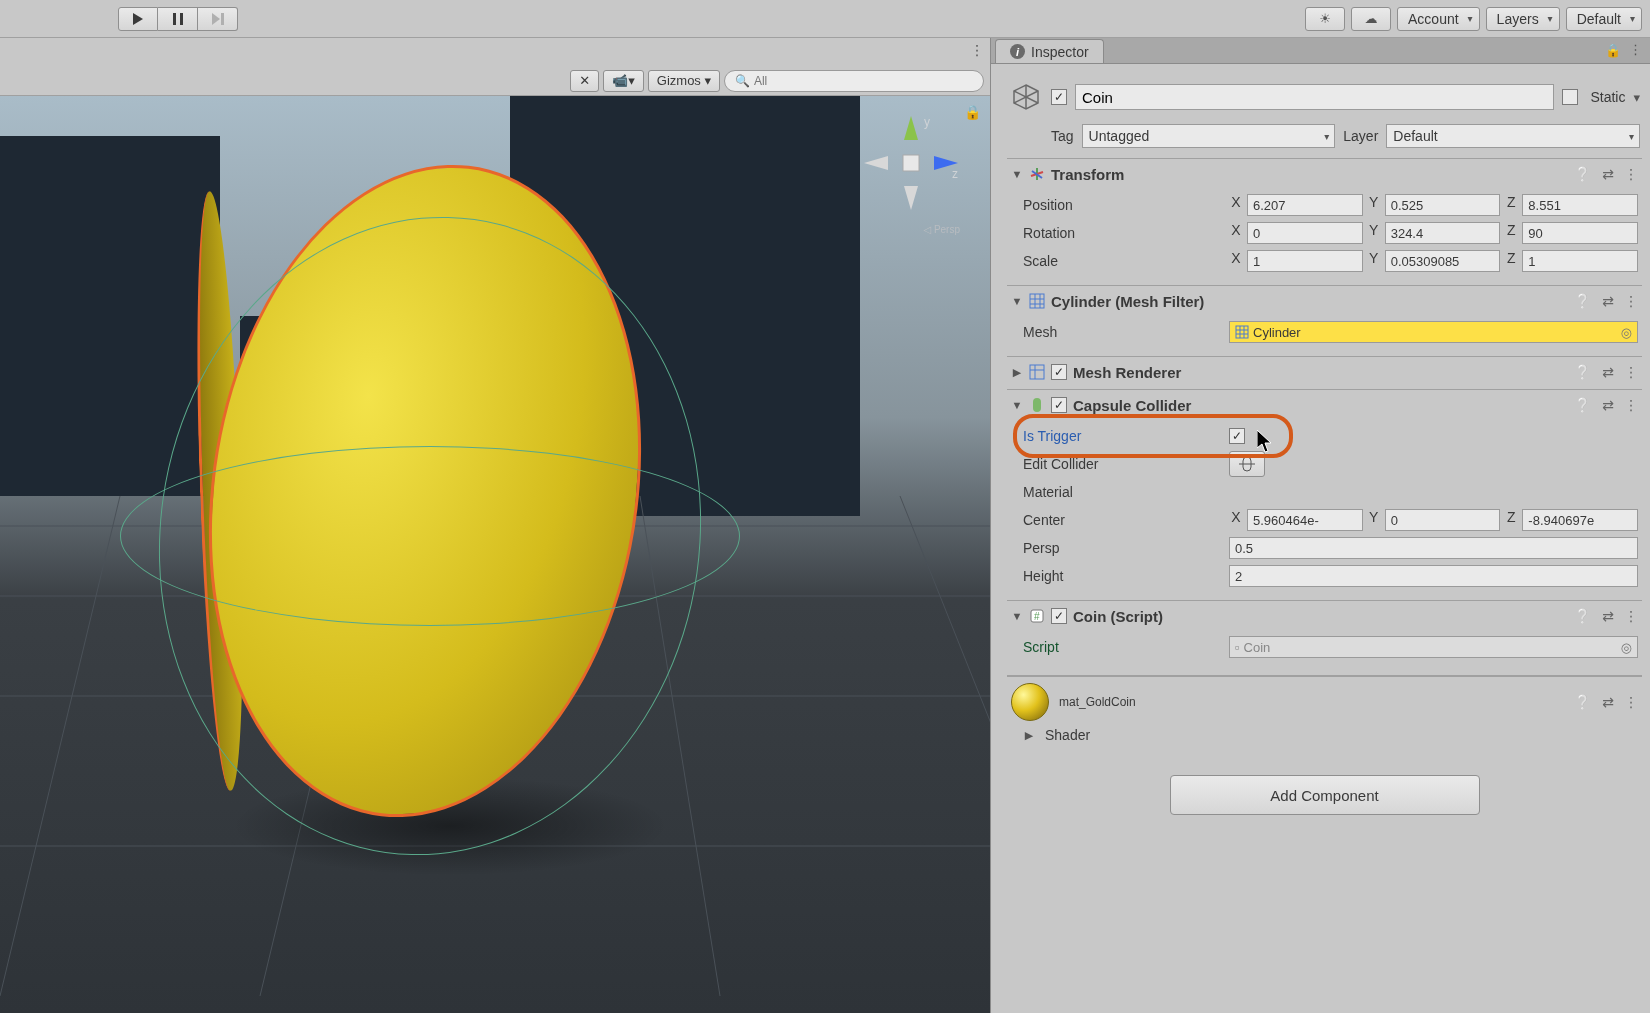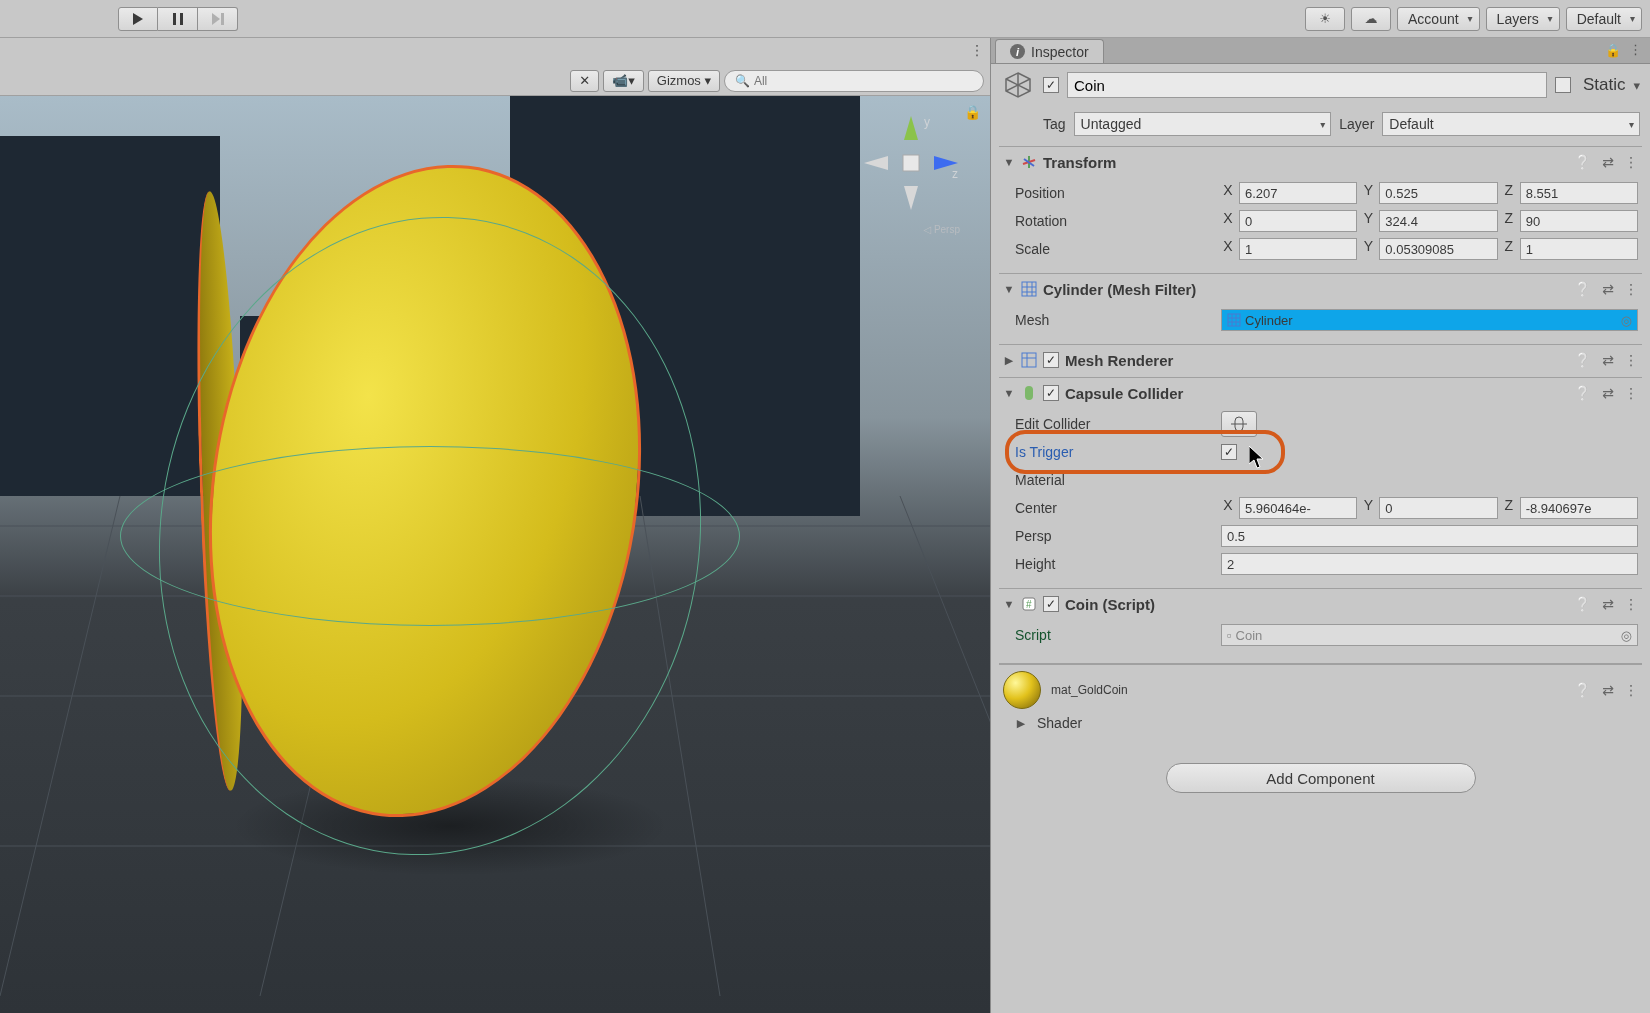--- a/index.html
+++ b/index.html
@@ -38,60 +38,60 @@
 .wire-ellipse { position:absolute; border:1px solid #5aa88a; border-radius:50%; }
 .we1 { left:120px; top:350px; width:620px; height:180px; }
 .we2 { left:160px; top:120px; width:540px; height:640px; transform:rotate(8deg); }
 .shadow { position:absolute; left:230px; top:680px; width:440px; height:100px; background: radial-gradient(ellipse, rgba(0,0,0,0.45), transparent 70%); border-radius:50%; }
 .bg-block { position:absolute; background:#1e2833; }
 
 
 .inspector { width: 660px; background:#c8c8c8; border-left:1px solid #8a8a8a; display:flex; flex-direction:column; overflow-y:auto; }
 .insp-tabbar { height:26px; display:flex; align-items:flex-end; background:#a8a8a8; border-bottom:1px solid #8a8a8a; position:relative; }
 .tab { height:24px; padding:0 14px; background:#c8c8c8; border:1px solid #8a8a8a; border-bottom:none; border-radius:4px 4px 0 0; display:flex; align-items:center; gap:6px; margin-left:4px; font-size:14px; }
-.insp-body { padding:0 8px; }
+.insp-body { padding:12px 8px;margin-left:8px; }
 
 .go-header { display:flex; align-items:center; gap:8px; padding:4px 2px 8px 2px; }
 .cube-icon { width:34px; height:34px; display:flex; align-items:center; justify-content:center; }
 .name-input { flex:1; height:26px; border:1px solid #9a9a9a; background:#eaeaea; padding:0 6px; font-size:15px; }
 .chk { width:16px; height:16px; border:1px solid #7a7a7a; background:#eaeaea; display:inline-flex; align-items:center; justify-content:center; font-size:12px; cursor:pointer; }
 .chk.checked::after { content:"✓"; color:#333; }
-.static-label { font-size:17px; margin-left:4px;text-align:right; }
+.static-label { font-size:14px; margin-left:4px;text-align:right; }
 
 .tag-row { display:flex; align-items:center; gap:8px; padding:2px 2px 8px 44px; }
 .dd { height:24px; border:1px solid #9a9a9a; background:#eaeaea; padding:0 20px 0 6px; position:relative; display:flex; align-items:center; font-size:14px; cursor:pointer; }
 .dd::after { content:"▾"; position:absolute; right:5px; font-size:10px; color:#555; }
 
 
 .component { border-top:1px solid #a0a0a0; margin-top:2px; }
 .comp-header { display:flex; align-items:center; gap:6px; height:30px; padding:0 4px; cursor:pointer; }
 .fold { width:12px; text-align:center; color:#555; font-size:11px; }
 .comp-title { font-weight:600; font-size:15px; }
 .comp-icons-right { margin-left:auto; display:flex; gap:10px; color:#666; font-size:14px; }
 .comp-body { padding:2px 4px 8px 16px; }
 .row { display:flex; align-items:center; height:28px; gap:6px; }
 .row-label { width:200px; font-size:14px; color:#3a3a3a; }
 .xyz { display:flex; gap:4px; flex:1; }
 .axis-label { width:14px; text-align:center; color:#3a3a3a; }
 .val { flex:1; height:22px; border:1px solid #9a9a9a; background:#eaeaea; padding:0 5px; font-size:13px; display:flex; align-items:center; overflow:hidden; white-space:nowrap; }
-.obj-field { flex:1; height:22px; border:1px solid #9a9a9a; background:#0ea5e9; padding:0 5px; font-size:13px; display:flex; align-items:center; position:relative; }
+.obj-field { flex:1; height:22px; border:1px solid #9a9a9a; background:#fde047; padding:0 5px; font-size:13px; display:flex; align-items:center; position:relative; }
 .obj-field::after { content:"◎"; position:absolute; right:5px; color:#777; }
 .highlight-box { position:relative; }
 .highlight-ring { position:absolute; border:4px solid #d45a1b; border-radius:20px; pointer-events:none; }
 .istrigger-ring { left:-10px; top:-8px; width:280px; height:44px; }
 .edit-collider-btn { width:36px; height:26px; background:linear-gradient(#eaeaea,#d6d6d6); border:1px solid #8f8f8f; border-radius:3px; display:flex; align-items:center; justify-content:center; }
 
 
 .material { border-top:2px solid #a0a0a0; margin-top:6px; padding:6px 4px 8px 4px; }
 .mat-header { display:flex; align-items:center; gap:10px; }
 .mat-ball { width:38px; height:38px; border-radius:50%; background: radial-gradient(circle at 32% 30%, #fff89a 0%, #e2c21c 45%, #755f0a 100%); border:1px solid #7a6a10; }
 .mat-title { font-size:12px; }
 .shader-row { display:flex; align-items:center; gap:10px; padding:6px 0 0 12px; }
 
-.add-comp { margin:24px auto; width:310px; height:30px; background:linear-gradient(#eaeaea,#d6d6d6); border:1px solid #8f8f8f; border-radius:15px; display:flex; align-items:center; justify-content:center; font-size:15px; cursor:pointer; }
+.add-comp { margin:24px auto; width:310px; height:40px; background:linear-gradient(#eaeaea,#d6d6d6); border:1px solid #8f8f8f; border-radius:4px; display:flex; align-items:center; justify-content:center; font-size:15px; cursor:pointer; }
 
 .script-row .row-label { color:#14532d; }
 .script-row .obj-field { color:#888; background:#dcdcdc; }
 
 svg { display:block; }
 .tiny-icon { font-size:13px; color:#555; }
 .grid-icon { width:16px; height:16px; }
 .info-i { display:inline-flex; width:15px; height:15px; border-radius:50%; background:#6a6a6a; color:#fff; align-items:center; justify-content:center; font-size:11px; font-weight:bold; font-style:italic; }
 .cursor { position:absolute; width:18px; height:24px; z-index:100; }
 </style>
@@ -331,36 +331,36 @@
             </svg>
           <span class="chk checked"></span>
           <span class="comp-title">Capsule Collider</span>
           <div class="comp-icons-right">
               <span>❔</span>
               <span>⇄</span>
               <span>⋮</span>
             </div>
         </div>
         <div class="comp-body">
-          <div class="row">
-              <div class="row-label">Edit Collider</div>
-            <div class="edit-collider-btn">
-                <svg width="18" height="16">
-                  <rect x="5" y="1" width="8" height="14" rx="4" fill="none" stroke="#555"></rect>
-                  <line x1="1" y1="8" x2="17" y2="8" stroke="#555"></line>
-                </svg>
-              </div>
-          </div>
           <div class="row highlight-box">
             <div class="highlight-ring istrigger-ring"></div>
             <div class="row-label" style="color:#2a5db0;">Is Trigger</div>
             <span class="chk checked"></span>
             <svg class="cursor" style="left:234px; top:8px;" viewBox="0 0 18 24">
                 <polygon points="0,0 0,18 5,14 8,22 11,21 8,13 14,13" fill="#000" stroke="#fff" stroke-width="1"></polygon>
               </svg>
+          </div>
+          <div class="row">
+              <div class="row-label">Edit Collider</div>
+            <div class="edit-collider-btn">
+                <svg width="18" height="16">
+                  <rect x="5" y="1" width="8" height="14" rx="4" fill="none" stroke="#555"></rect>
+                  <line x1="1" y1="8" x2="17" y2="8" stroke="#555"></line>
+                </svg>
+              </div>
           </div>
           <div class="row">
               <div class="row-label">Material</div>
           </div>
           <div class="row">
               <div class="row-label">Center</div>
             <div class="xyz">
                 <span class="axis-label">X</span>
                 <div class="val">5.960464e-</div>
                 <span class="axis-label">Y</span>

